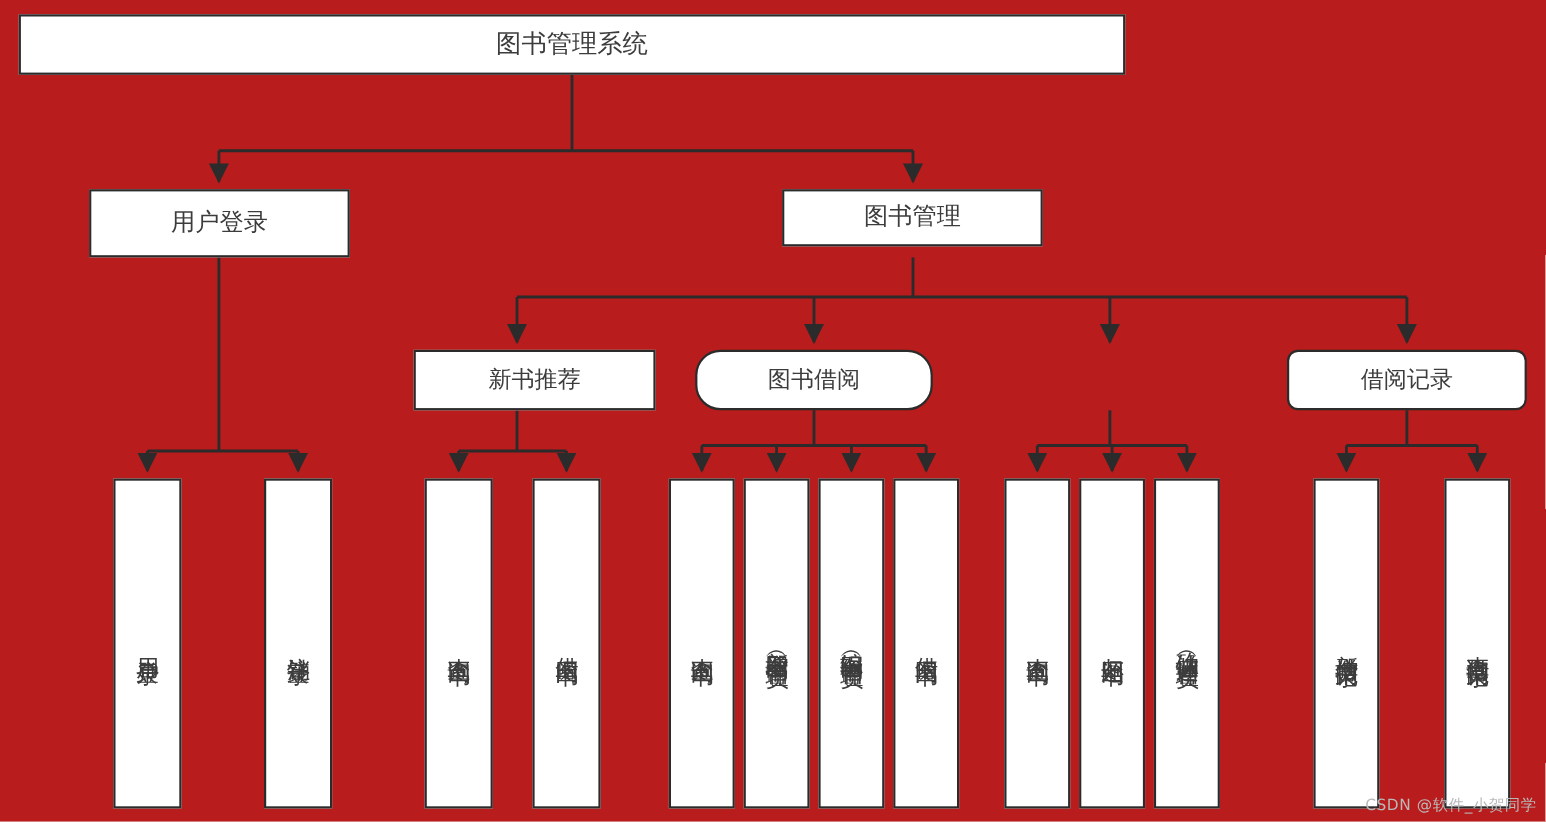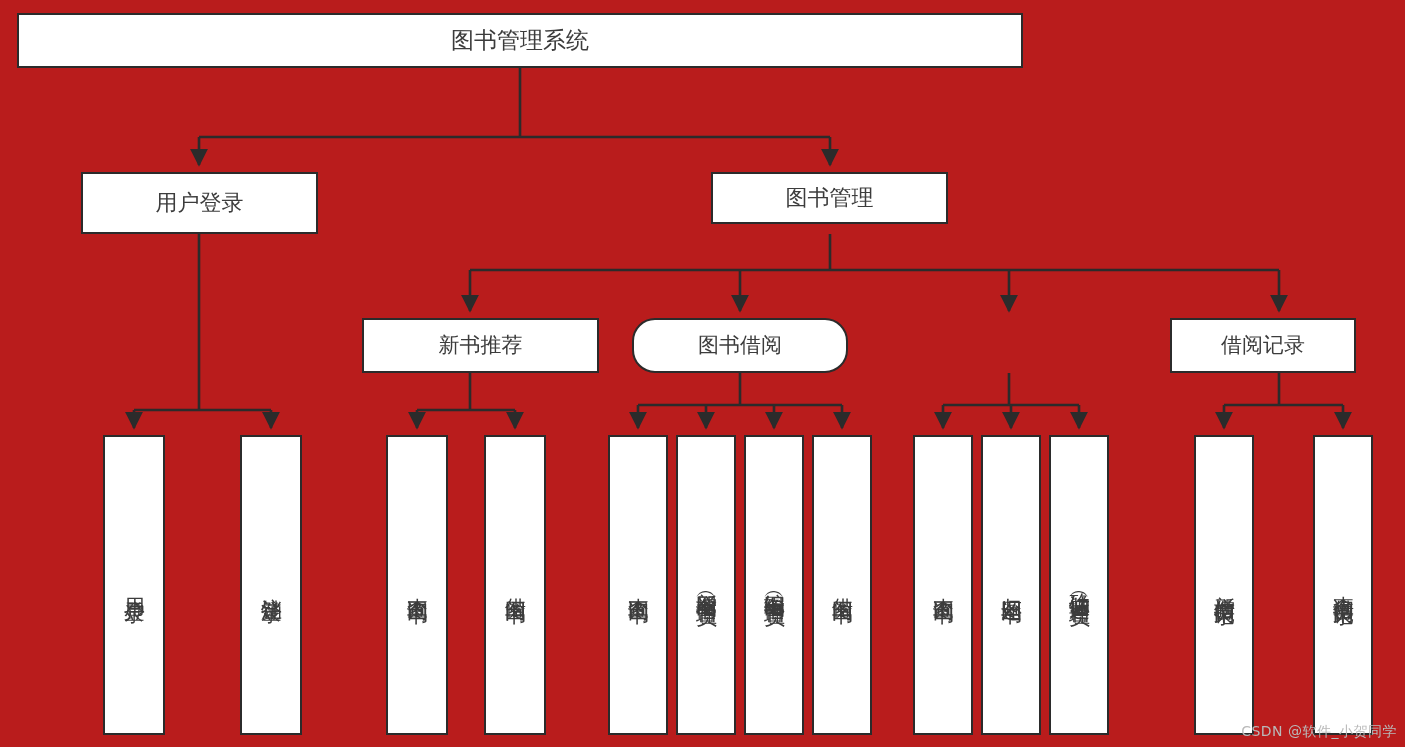--- a/index.html
+++ b/index.html
@@ -131,27 +131,27 @@
     <span class="node-label">图书管理系统</span>
   </div>
 
   <div class="node lvl2" style="left:81px; top:172px; width:237px; height:62px;">
     <span class="node-label">用户登录</span>
   </div>
   <div class="node lvl2" style="left:711px; top:172px; width:237px; height:52px;">
     <span class="node-label">图书管理</span>
   </div>
 
-  <div class="node lvl3" style="left:362px; top:318px; width:237px; height:55px;">
+  <div class="node lvl3" style="left:376px; top:318px; width:220px; height:55px;">
     <span class="node-label">新书推荐</span>
   </div>
   <div class="node lvl3" style="left:632px; top:318px; width:216px; height:55px;border-radius:23px;">
     <span class="node-label">图书借阅</span>
   </div>
-  <div class="node lvl3" style="left:1170px; top:318px; width:186px; height:55px;">
+  <div class="node lvl3" style="left:1170px; top:318px; width:218px; height:55px;border-radius:10px;">
     <span class="node-label">借阅记录</span>
   </div>
 
   <div class="node leaf" style="left:103px; top:435px; width:62px; height:300px;">
     <span class="node-label">用户登录</span>
   </div>
   <div class="node leaf" style="left:240px; top:435px; width:62px; height:300px;">
     <span class="node-label">注销登录</span>
   </div>
 

